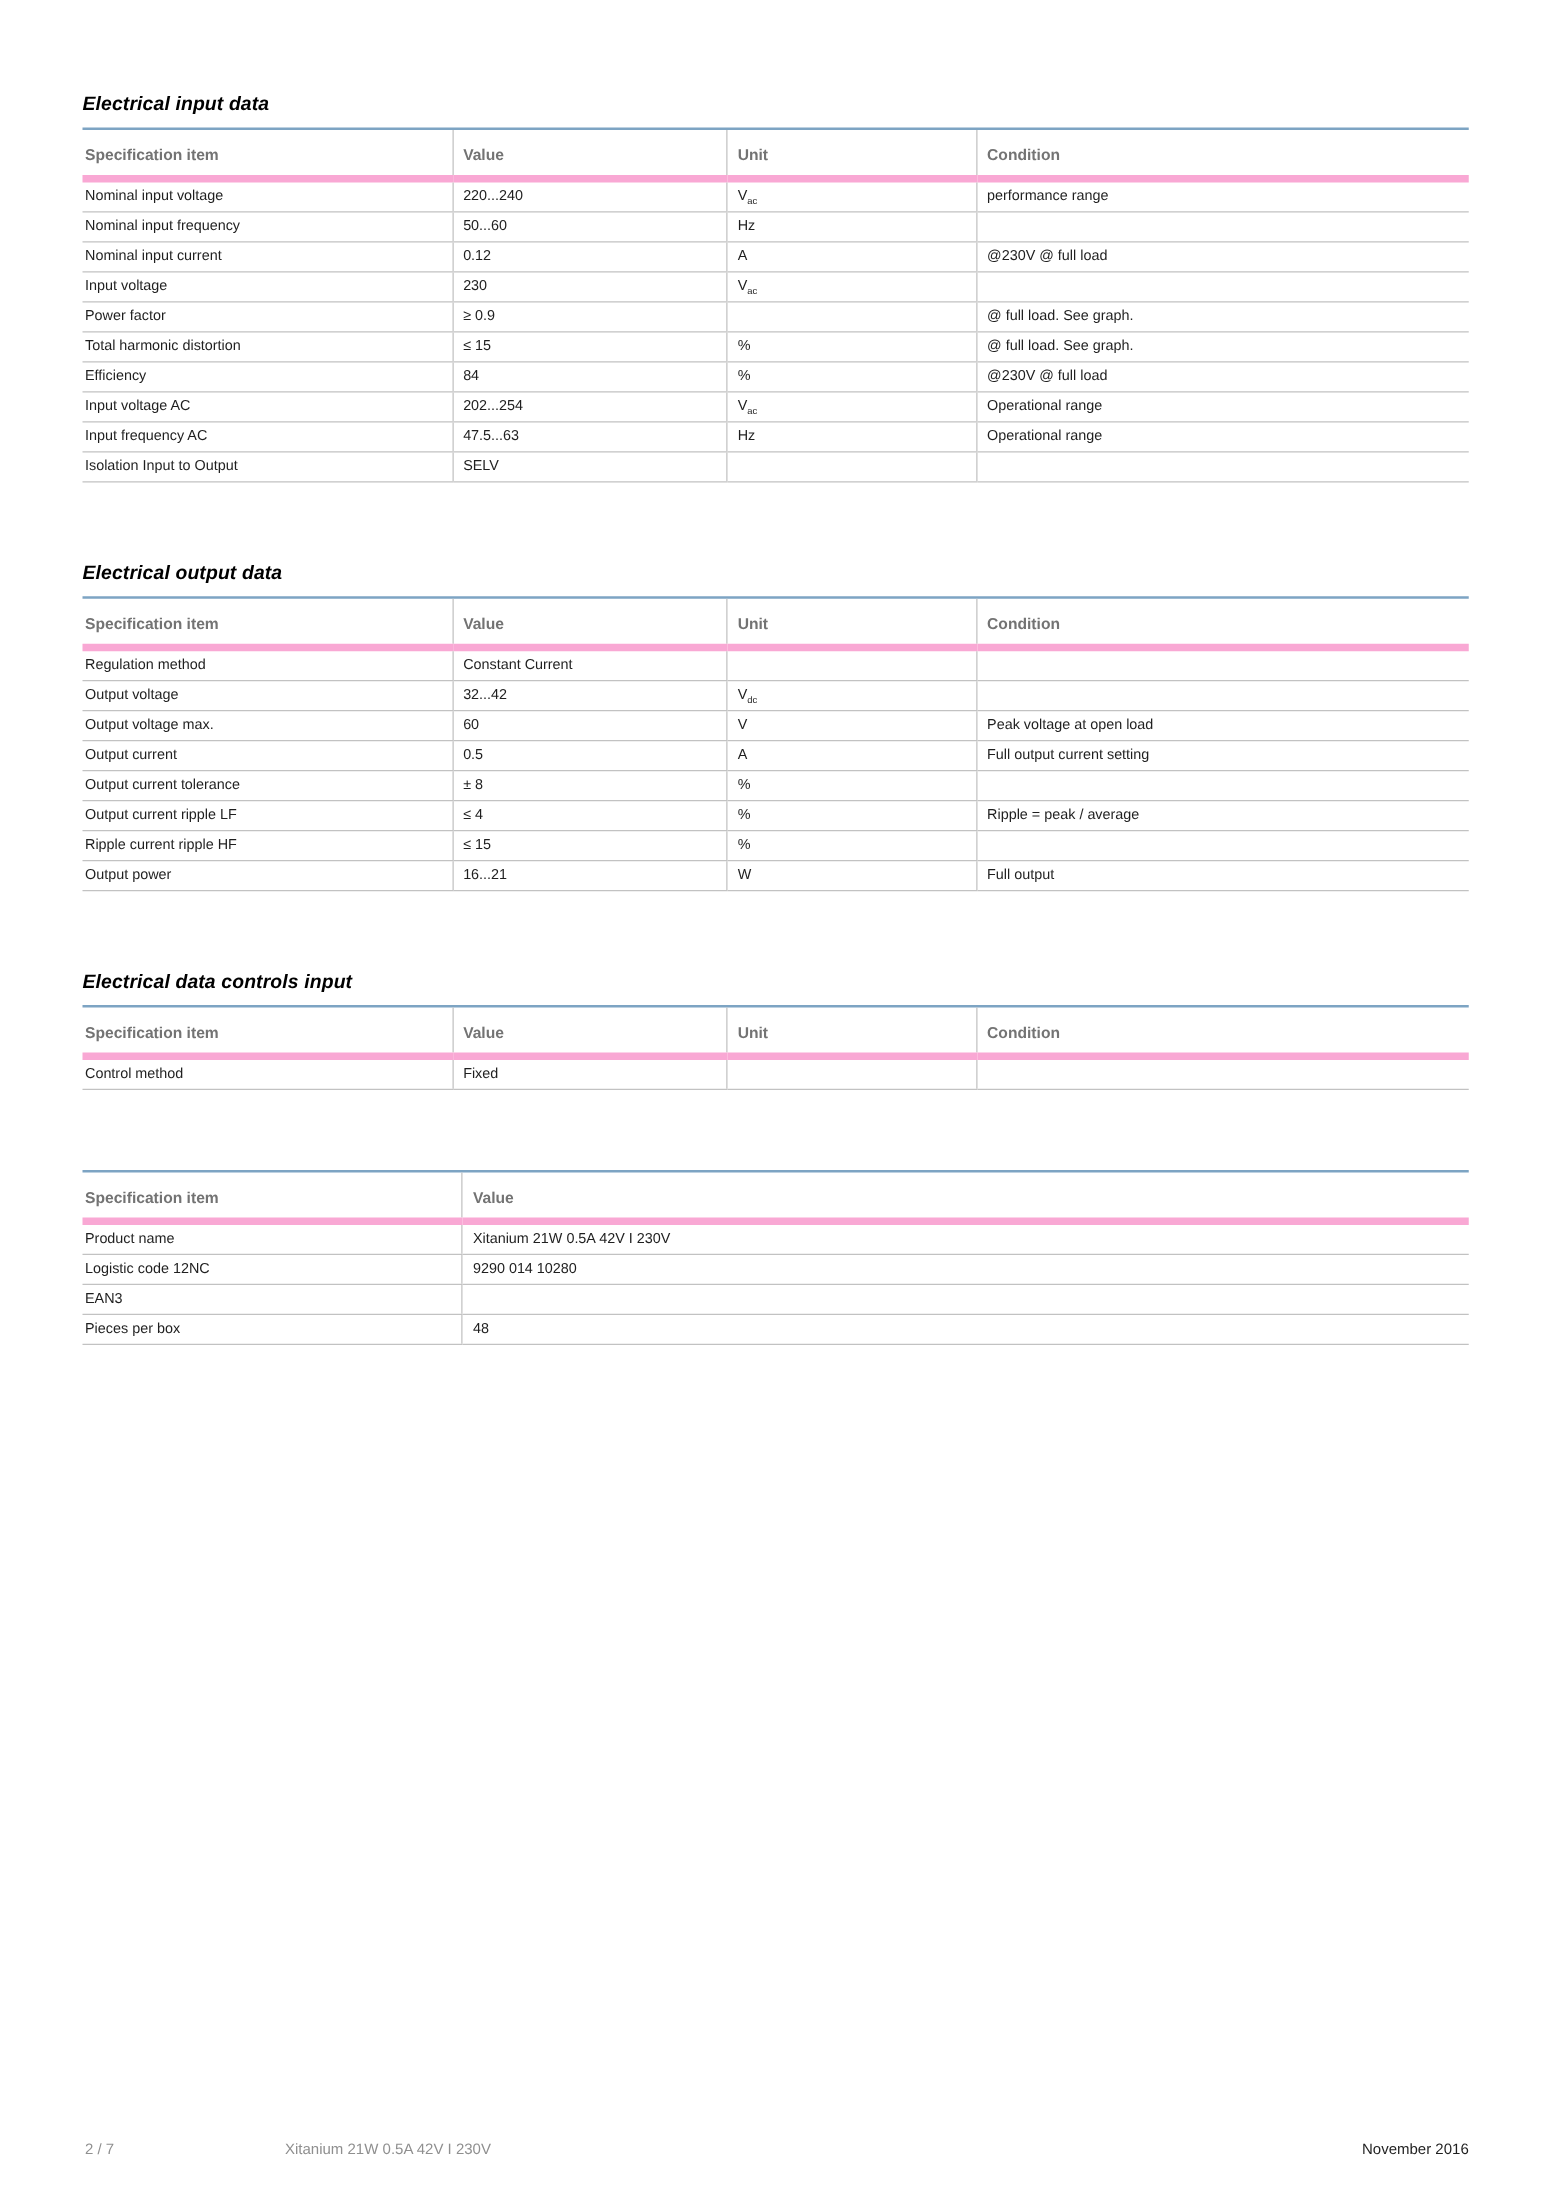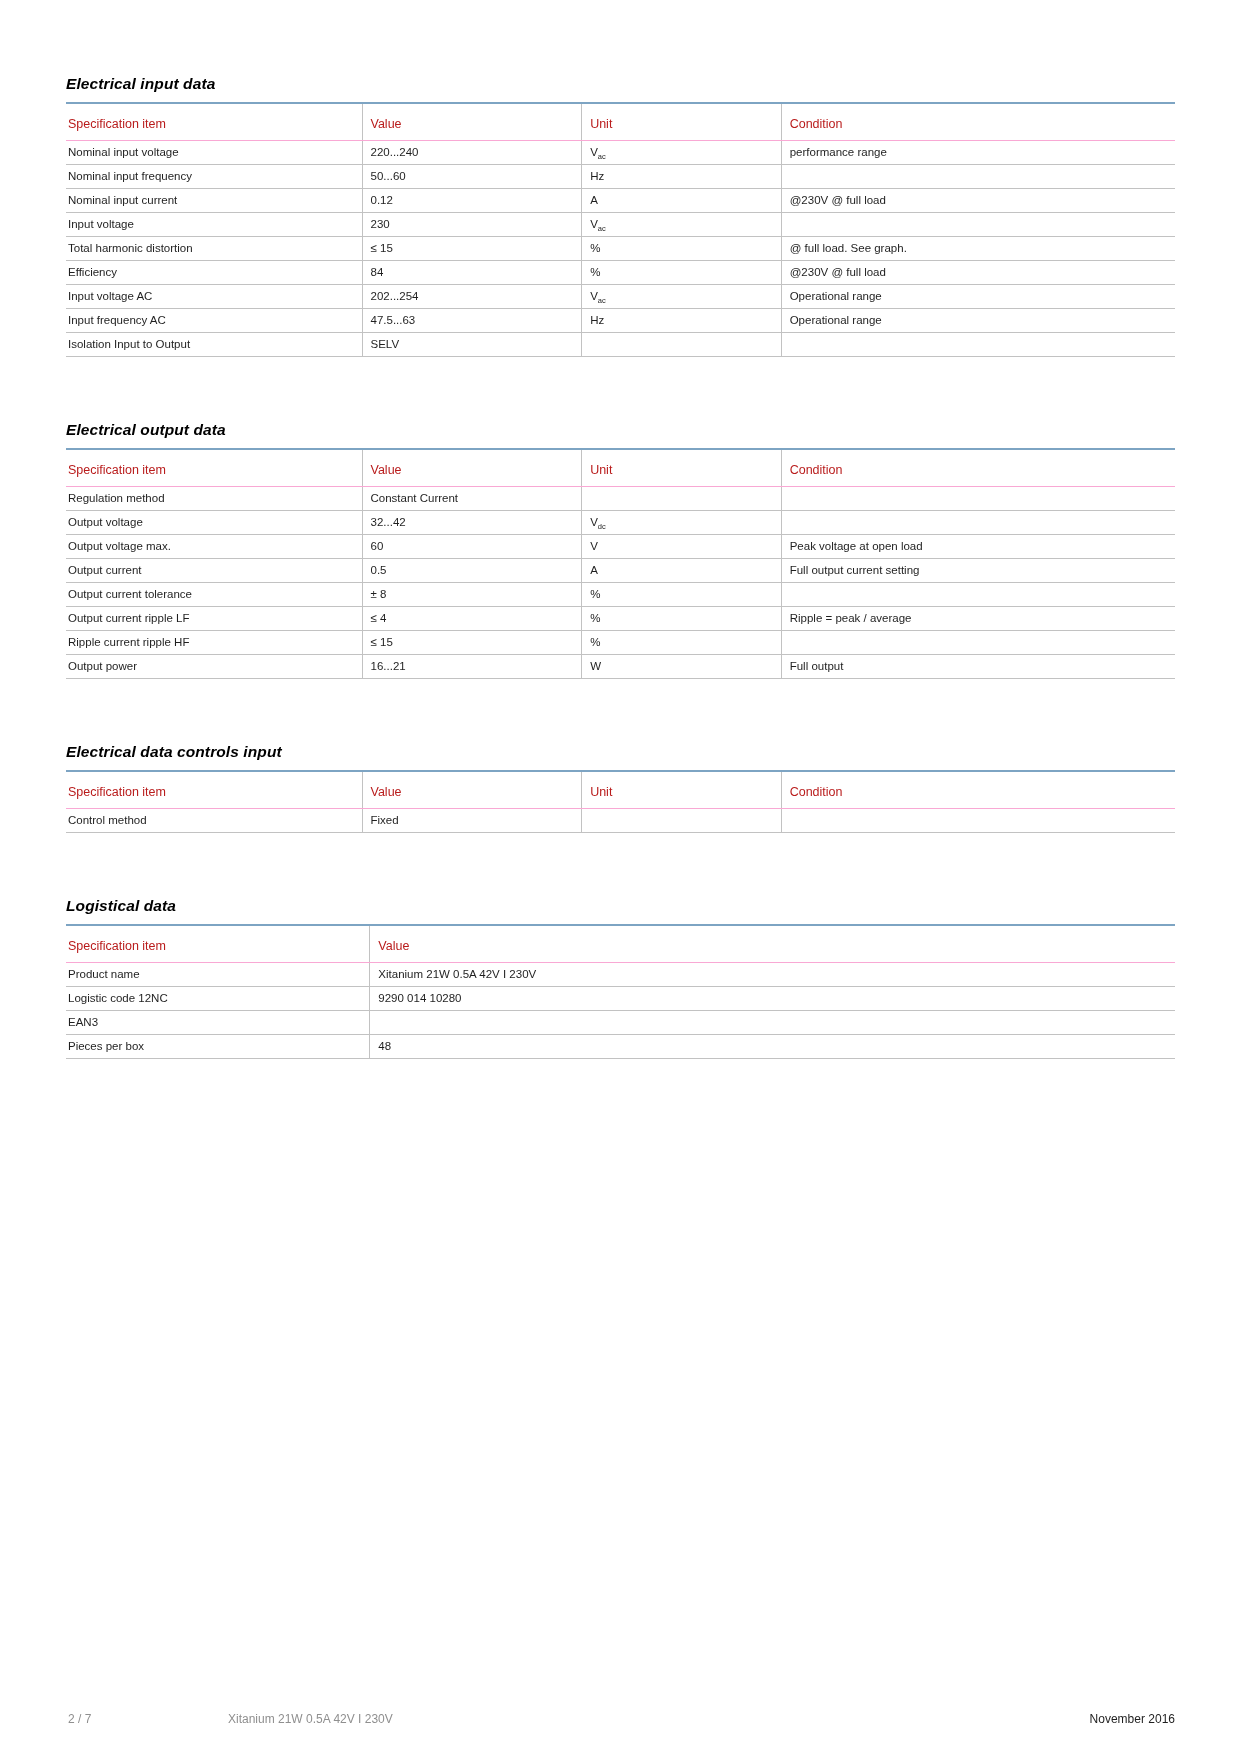--- a/index.html
+++ b/index.html
@@ -38,24 +38,24 @@
   }
   th,td{
     text-align:left;
     vertical-align:middle;
     font-weight:normal;
     overflow:hidden;
     white-space:nowrap;
   }
   thead th{
     font-size:12.5px;
-    font-weight:normal;
-    color:#b91c1c;
+    font-weight:bold;
+    color:#737373;
     padding:13px 6px 9px 8px;
-    border-bottom:1px solid #f9a8d4;
+    border-bottom:6px solid #f9a8d4;
   }
   tbody td{
     font-size:11.5px;
     color:#1f1f1f;
     padding:5px 6px 5px 8px;
     height:13px;
     line-height:13px;
     border-bottom:1px solid #c2c2c2;
   }
   th.c0,td.c0{padding-left:2px;}
@@ -113,20 +113,26 @@
               <td class="c2">A</td>
               <td class="c3">@230V @ full load</td>
             </tr>
             <tr>
               <td class="c0">Input voltage</td>
               <td class="c1">230</td>
               <td class="c2">V<sub>ac</sub></td>
               <td class="c3">&nbsp;</td>
             </tr>
             <tr>
+              <td class="c0">Power factor</td>
+              <td class="c1">≥ 0.9</td>
+              <td class="c2">&nbsp;</td>
+              <td class="c3">@ full load. See graph.</td>
+            </tr>
+            <tr>
               <td class="c0">Total harmonic distortion</td>
               <td class="c1">≤ 15</td>
               <td class="c2">%</td>
               <td class="c3">@ full load. See graph.</td>
             </tr>
             <tr>
               <td class="c0">Efficiency</td>
               <td class="c1">84</td>
               <td class="c2">%</td>
               <td class="c3">@230V @ full load</td>
@@ -235,21 +241,20 @@
               <td class="c0">Control method</td>
               <td class="c1">Fixed</td>
               <td class="c2">&nbsp;</td>
               <td class="c3">&nbsp;</td>
             </tr>
           </tbody>
       </table>
     </div>
 
     <div class="section">
-      <h2 class="section-title">Logistical data</h2>
       <div class="rule"></div>
       <table class="cols2">
         <thead>
             <tr>
               <th class="c0">Specification item</th>
               <th class="c1">Value</th>
             </tr>
           </thead>
           <tbody>
             <tr>

